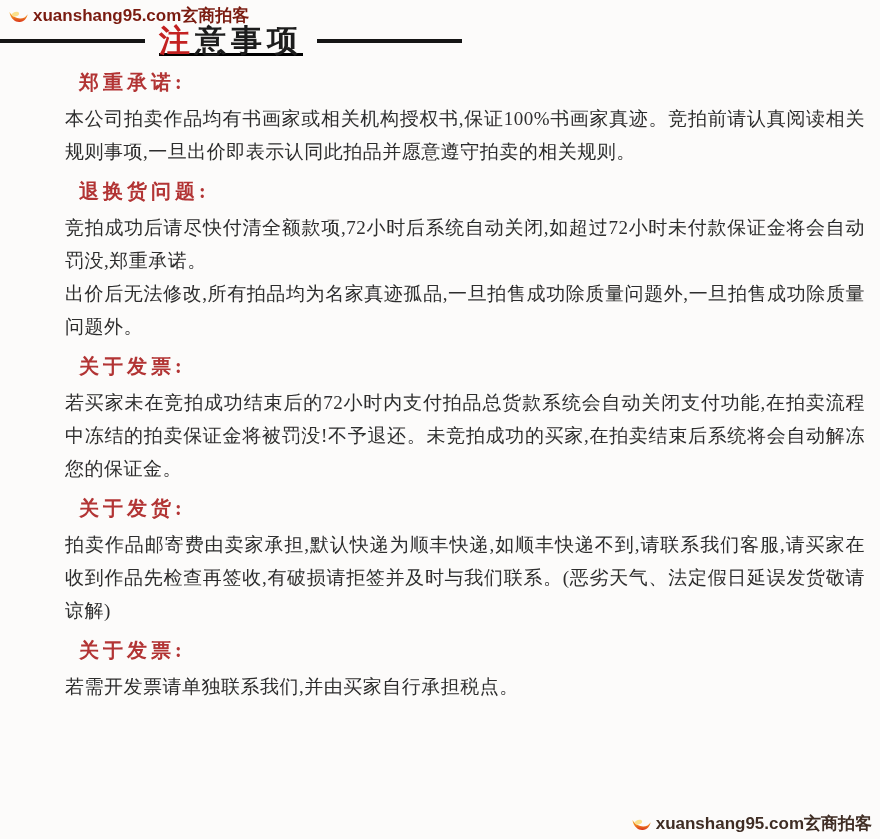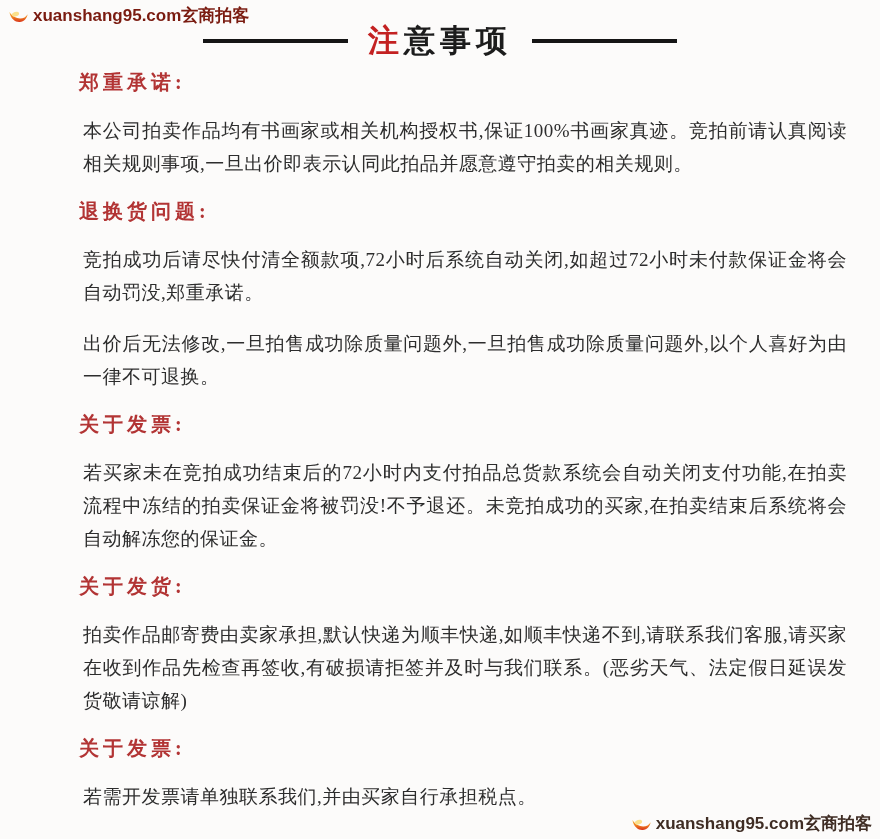--- a/index.html
+++ b/index.html
@@ -26,23 +26,23 @@
     user-select: none;
   }
   .watermark.top { left: 8px; top: 4px; color: #7a1b10; }
   .watermark.bottom { right: 8px; bottom: 4px; color: #3f2d24; }
   .wm-icon { display: inline-flex; width: 21px; height: 19px; }
   .wm-icon svg { width: 100%; height: 100%; }
   
   .title-row {
     display: flex;
     align-items: center;
-    justify-content: center;
-    gap: 20px;
+    gap: 14px;
     padding-top: 22px;
+    text-decoration: underline;
   }
   .rule { width: 145px; height: 4px; background: #151515; }
   h1.page-title {
     margin: 0;
     font-size: 31px;
     font-weight: 700;
     letter-spacing: 5px;
     color: #1c1c1c;
     line-height: 1.2;
   }
@@ -51,21 +51,21 @@
   .content { margin: 6px 15px 0 65px; }
   h2.sec-heading {
     margin: 10px 0 6px 14px;
     color: #b23434;
     font-size: 20px;
     font-weight: 700;
     letter-spacing: 4px;
     line-height: 27px;
   }
   p.sec-para {
-    margin: 18px;
+    margin: 0;
     color: #2d2d2d;
     font-size: 19px;
     line-height: 33px;
     letter-spacing: 0.5px;
     text-align: justify;
   }
 </style>
 </head>
 <body>
 
@@ -92,21 +92,21 @@
     <span class="rule"></span>
     <h1 class="page-title"><span class="title-accent">注</span><span>意事项</span></h1>
     <span class="rule"></span>
   </div>
 
   <div class="content" id="sections">
       <h2 class="sec-heading">郑重承诺:</h2>
       <p class="sec-para">本公司拍卖作品均有书画家或相关机构授权书,保证100%书画家真迹。竞拍前请认真阅读相关规则事项,一旦出价即表示认同此拍品并愿意遵守拍卖的相关规则。</p>
       <h2 class="sec-heading">退换货问题:</h2>
       <p class="sec-para">竞拍成功后请尽快付清全额款项,72小时后系统自动关闭,如超过72小时未付款保证金将会自动罚没,郑重承诺。</p>
-      <p class="sec-para">出价后无法修改,一旦拍售成功除质量问题外,一旦拍售成功除质量问题外,以个人喜好为由一律不可退换。</p>
+      <p class="sec-para">出价后无法修改,所有拍品均为名家真迹孤品,一旦拍售成功除质量问题外,一旦拍售成功除质量问题外。</p>
       <h2 class="sec-heading">关于发票:</h2>
       <p class="sec-para">若买家未在竞拍成功结束后的72小时内支付拍品总货款系统会自动关闭支付功能,在拍卖流程中冻结的拍卖保证金将被罚没!不予退还。未竞拍成功的买家,在拍卖结束后系统将会自动解冻您的保证金。</p>
       <h2 class="sec-heading">关于发货:</h2>
       <p class="sec-para">拍卖作品邮寄费由卖家承担,默认快递为顺丰快递,如顺丰快递不到,请联系我们客服,请买家在收到作品先检查再签收,有破损请拒签并及时与我们联系。(恶劣天气、法定假日延误发货敬请谅解)</p>
       <h2 class="sec-heading">关于发票:</h2>
       <p class="sec-para">若需开发票请单独联系我们,并由买家自行承担税点。</p>
     </div>
 
   <div class="watermark bottom">
     <span class="wm-icon">

